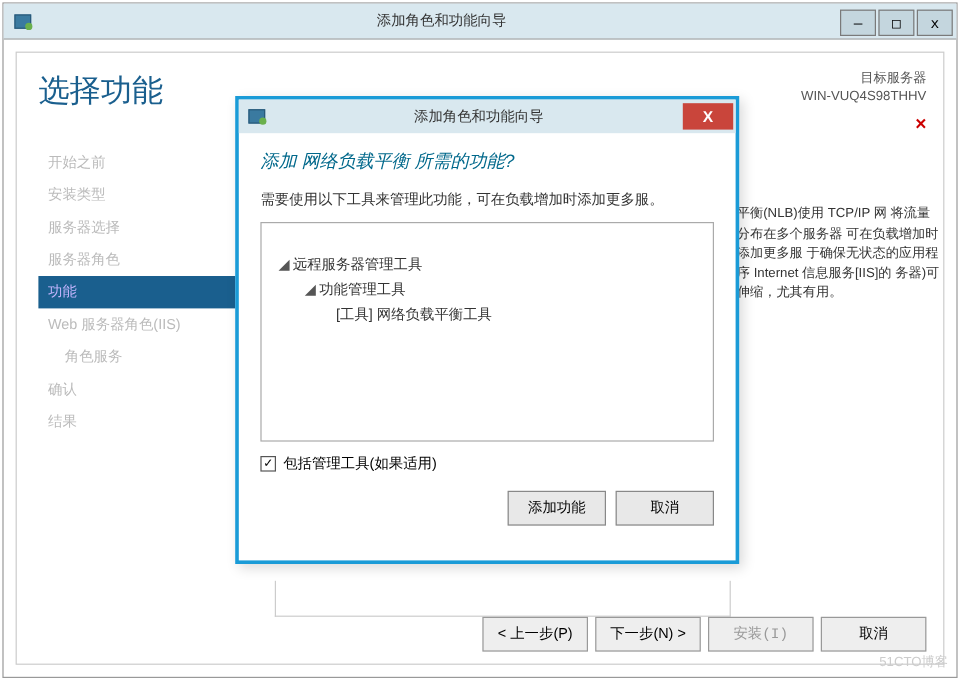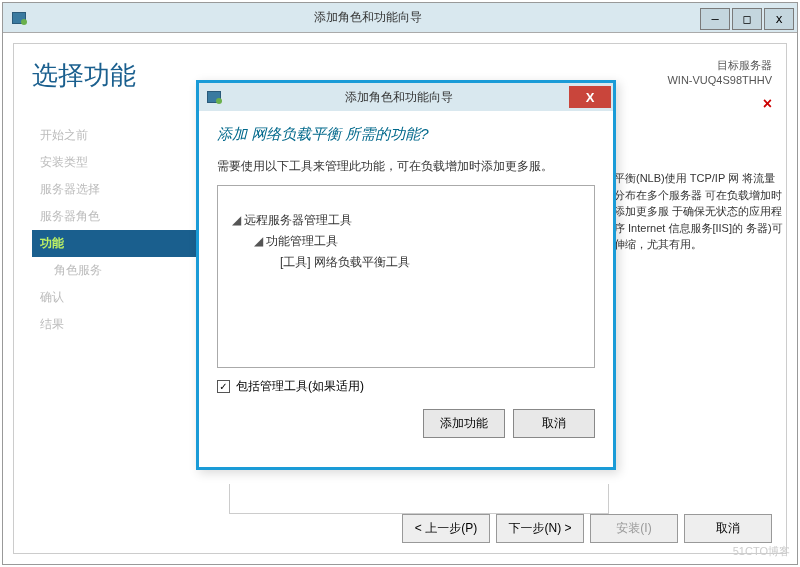--- a/index.html
+++ b/index.html
@@ -13,26 +13,26 @@
   .outer-titlebar .ctrls { display: flex; }
   .outer-titlebar .ctrl { width: 30px; height: 22px; border: 1px solid #7a7a7a; background: #c4d6de; margin-left: -1px; display: flex; align-items: center; justify-content: center; font-size: 12px; font-family: monospace; margin-top:3px; margin-right:3px;}
   
   .outer-body { position: absolute; left: 10px; top: 40px; right: 10px; bottom: 10px; border: 1px solid #ccc; background: #fff; }
   .page-title { position: absolute; left: 18px; top: 14px; font-size: 26px; color: #1a5f8e; font-weight: 300; }
   .target { position: absolute; right: 14px; top: 14px; text-align: right; font-size: 11px; color: #555; line-height: 1.4; }
   .target .red-x { color: #c00; font-size: 16px; font-weight: bold; display: block; text-align: right; margin-top: 4px; }
 
   .sidebar { position: absolute; left: 18px; top: 78px; width: 170px; }
   .sidebar .item { font-size: 12px; padding: 5px 8px; color: #bbb; }
-  .sidebar .item.selected { background: #1a5f8e; color: #bef264; font-weight: bold; }
+  .sidebar .item.selected { background: #1a5f8e; color: #c4b5fd; }
   .sidebar .item.sub { padding-left: 22px; }
 
   .main-btns { position: absolute; right: 14px; bottom: 10px; display: flex; gap: 6px; }
   .main-btn { border: 1px solid #999; background: #eee; font-size: 12px; padding: 5px 0; width: 88px; text-align:center;}
-  .main-btn.disabled { color: #999; }
+  .main-btn.disabled { color: #999; font-family: Liberation Mono, monospace; }
 
   .desc { position: absolute; left: 600px; top: 126px; width: 170px; font-size: 11px; color: #333; line-height: 1.5; }
 
   
   .modal { position: absolute; left: 196px; top: 80px; width: 420px; height: 390px; border: 3px solid #1a9bd7; background: #fff; box-shadow: 3px 3px 10px rgba(0,0,0,0.15); }
   .modal-titlebar { height: 28px; background: #d9e8ef; display: flex; align-items: center; }
   .modal-titlebar .icon { width: 30px; display: flex; align-items: center; justify-content: center; }
   .modal-titlebar .title { flex: 1; text-align: center; font-size: 12px; color: #333; }
   .modal-titlebar .close { width: 42px; height: 22px; background: #c9453b; color: #fff; display: flex; align-items: center; justify-content: center; font-size: 13px; font-weight: bold; margin-right:2px;}
   
@@ -81,20 +81,21 @@
       <div>WIN-VUQ4S98THHV</div>
       <span class="red-x">×</span>
     </div>
 
     <div class="sidebar">
       <div class="item">开始之前</div>
       <div class="item">安装类型</div>
       <div class="item">服务器选择</div>
       <div class="item">服务器角色</div>
       <div class="item selected">功能</div>
+      <div class="item">Web 服务器角色(IIS)</div>
       <div class="item sub">角色服务</div>
       <div class="item">确认</div>
       <div class="item">结果</div>
     </div>
 
     <div class="desc">平衡(NLB)使用 TCP/IP 网 将流量分布在多个服务器 可在负载增加时添加更多服 于确保无状态的应用程序 Internet 信息服务[IIS]的 务器)可伸缩，尤其有用。</div>
 
     <div class="feat-panel"></div>
 
     <div class="main-btns">

